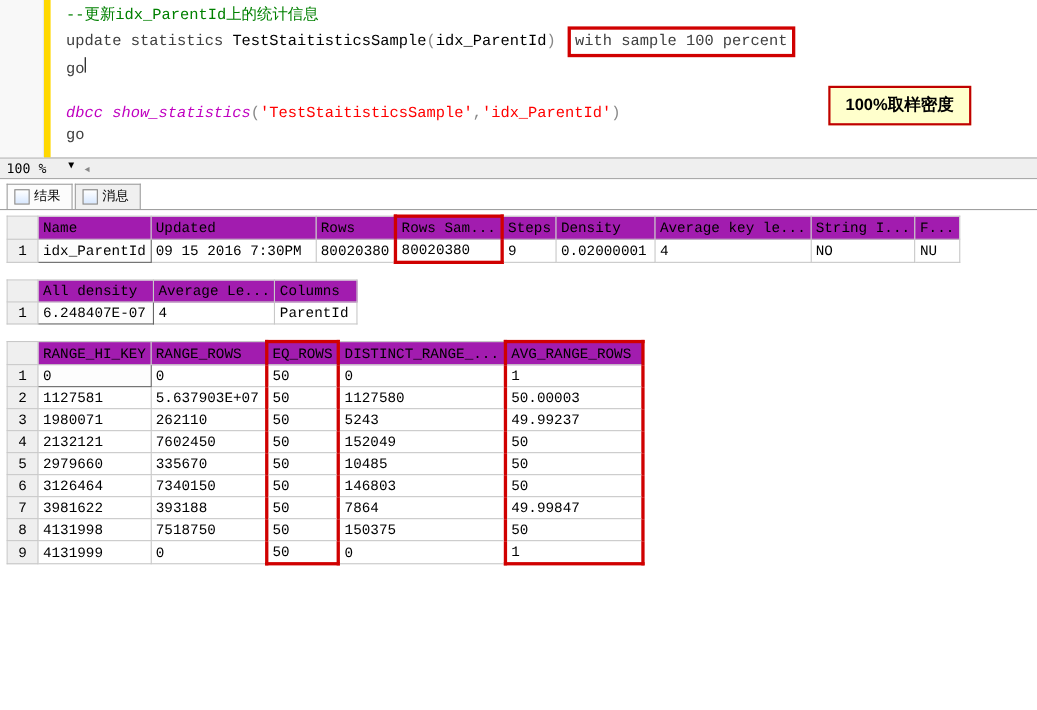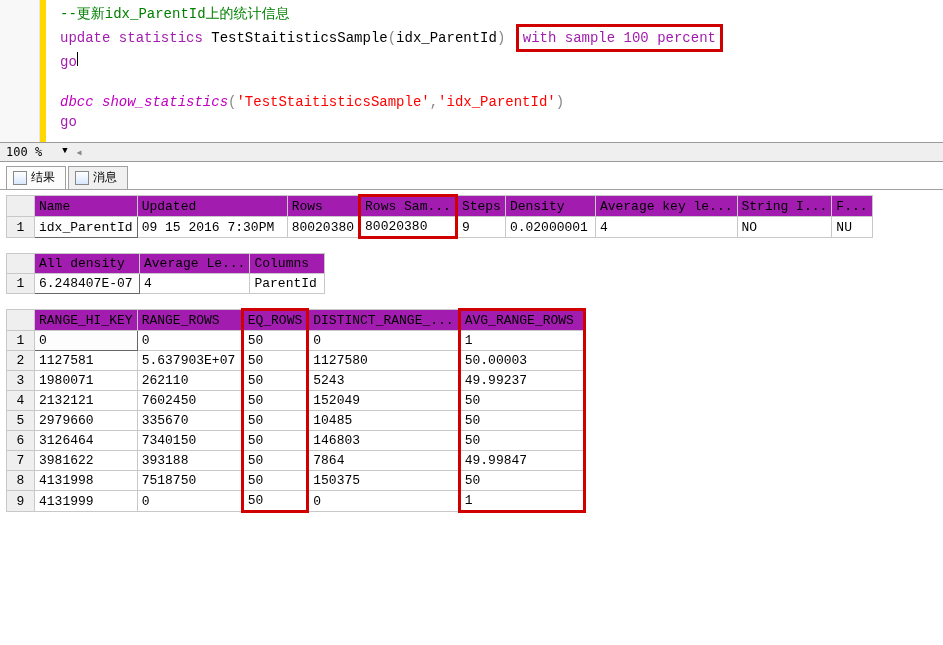--- a/index.html
+++ b/index.html
@@ -2,21 +2,21 @@
 <html><head>
 <meta charset="utf-8">
 <style>
   * { box-sizing: border-box; margin: 0; padding: 0; }
   body { font-family: "Segoe UI", Tahoma, sans-serif; font-size: 12px; background: #fff; color: #000; width: 943px; }
   .editor { background: #fff; padding: 4px 10px 10px 60px; position: relative; font-family: Consolas, "Courier New", monospace; font-size: 14px; line-height: 20px; }
   .gutter { position: absolute; left: 0; top: 0; bottom: 0; width: 40px; background: #f8f8f8; border-right: 1px solid #e8e8e8; }
   .yellowstrip { position: absolute; left: 40px; top: 0; bottom: 0; width: 6px; background: #ffd800; }
   .code-line { white-space: pre; }
   .c-green { color: #008000; }
-  .c-blue { color: #a21caf; }
+  .c-blue { color: #404040; }
   .c-red { color: #ff0000; }
   .c-magenta { color: #c000c0; font-style: italic; }
   .c-gray { color: #888; }
   .c-black { color: #000; }
   .redbox { border: 3px solid #d00000; padding: 1px 4px; display: inline-block; margin-left: 2px; }
   .callout { position: absolute; top: 78px; right: 60px; background: #ffffcc; border: 2px solid #c00000; padding: 6px 14px; font-weight: bold; font-size: 15px; font-family: Arial, sans-serif; }
   .zoombar { border-top: 1px solid #9a9a9a; border-bottom: 1px solid #9a9a9a; background: #efefef; padding: 2px 6px; display: flex; align-items: center; gap: 8px; font-family: Consolas, monospace; }
   .zoombar .dd { display: inline-flex; align-items: flex-start; gap: 20px; }
   .zoombar .arrow { font-size: 9px; }
   .tabs { display: flex; border-bottom: 1px solid #a0a0a0; background: #fff; padding-top: 4px; padding-left: 6px; gap: 2px; }
@@ -47,20 +47,21 @@
   <div class="code-line"><span class="c-blue">update</span> <span class="c-blue">statistics</span> <span class="c-black">TestStaitisticsSample</span><span class="c-gray">(</span><span class="c-black">idx_ParentId</span><span class="c-gray">)</span> <span class="redbox"><span class="c-blue">with sample 100 percent</span></span></div>
 
   <div class="code-line"><span class="c-blue">go</span><span style="border-left:1px solid #000; height:14px; display:inline-block;"></span></div>
 
   <div class="code-line">&nbsp;</div>
 
   <div class="code-line"><span class="c-magenta">dbcc</span> <span class="c-magenta">show_statistics</span><span class="c-gray">(</span><span class="c-red">'TestStaitisticsSample'</span><span class="c-gray">,</span><span class="c-red">'idx_ParentId'</span><span class="c-gray">)</span></div>
 
   <div class="code-line"><span class="c-blue">go</span></div>
 
+  <div class="callout">100%取样密度</div>
 </div>
 
 <div class="zoombar">
   <span class="dd">
     <span>100 %</span>
     <span class="arrow">▼</span>
   </span>
   <span class="scroll-hint">◂</span>
 </div>
 

